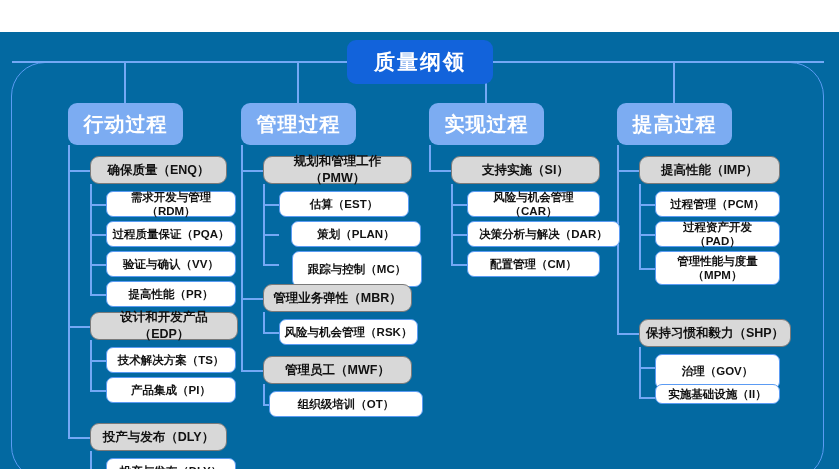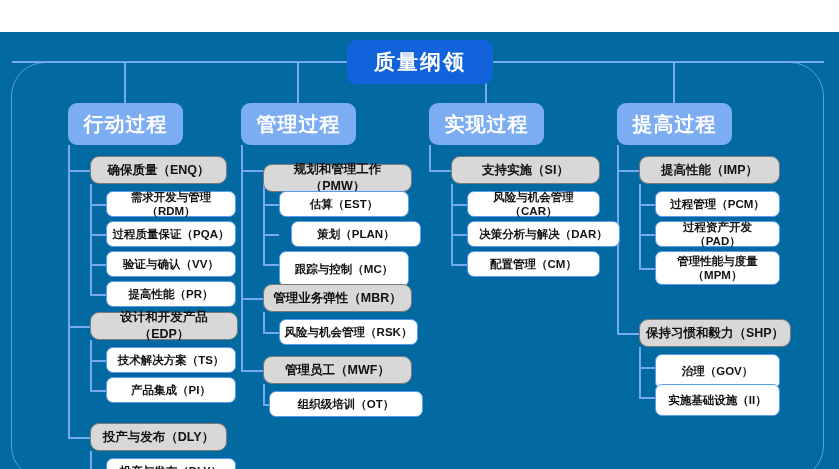--- a/index.html
+++ b/index.html
@@ -182,28 +182,28 @@
   <div class="grp" style="left:90px; top:391px; width:137px; height:28px;">投产与发布（DLY）</div>
   <div class="vline" style="left:90px; top:419px; height:20px;"></div>
   <div class="hline" style="left:90px; top:439px; width:16px;"></div>
   <div class="leaf" style="left:106px; top:426px; width:130px; height:26px;">投产与发布（DLY）</div>
 
   <div class="head-drop" style="left:297px; top:31px; height:40px;"></div>
   <div class="col-head" style="left:241px; top:71px; width:115px;">管理过程</div>
   <div class="col-stem" style="left:241px; top:113px; height:225px;"></div>
 
   <div class="hline" style="left:241px; top:138px; width:22px;"></div>
-  <div class="grp" style="left:263px; top:132px; width:149px; height:28px;">规划和管理工作（PMW）</div>
+  <div class="grp" style="left:263px; top:124px; width:149px; height:28px;">规划和管理工作（PMW）</div>
   <div class="vline" style="left:263px; top:152px; height:80px;"></div>
   <div class="hline" style="left:263px; top:172px; width:16px;"></div>
   <div class="leaf" style="left:279px; top:159px; width:130px; height:26px;">估算（EST）</div>
   <div class="hline" style="left:263px; top:202px; width:16px;"></div>
   <div class="leaf" style="left:291px; top:189px; width:130px; height:26px;">策划（PLAN）</div>
   <div class="hline" style="left:263px; top:232px; width:16px;"></div>
-  <div class="leaf" style="left:279px; top:219px; width:130px; height:36px;">跟踪与控制（MC）</div>
+  <div class="leaf" style="left:292px; top:219px; width:130px; height:36px;">跟踪与控制（MC）</div>
 
   <div class="hline" style="left:241px; top:266px; width:22px;"></div>
   <div class="grp" style="left:263px; top:252px; width:149px; height:28px;">管理业务弹性（MBR）</div>
   <div class="vline" style="left:263px; top:280px; height:20px;"></div>
   <div class="hline" style="left:263px; top:300px; width:16px;"></div>
   <div class="leaf" style="left:279px; top:287px; width:139px; height:26px;">风险与机会管理（RSK）</div>
 
   <div class="hline" style="left:241px; top:338px; width:22px;"></div>
   <div class="grp" style="left:263px; top:324px; width:149px; height:28px;">管理员工（MWF）</div>
   <div class="vline" style="left:263px; top:352px; height:20px;"></div>
@@ -238,15 +238,15 @@
   <div class="hline" style="left:639px; top:236px; width:16px;"></div>
   <div class="leaf" style="left:655px; top:219px; width:125px; height:34px; white-space:pre-line;">管理性能与度量
 （MPM）</div>
 
   <div class="hline" style="left:617px; top:301px; width:22px;"></div>
   <div class="grp" style="left:639px; top:287px; width:152px; height:28px;">保持习惯和毅力（SHP）</div>
   <div class="vline" style="left:639px; top:315px; height:50px;"></div>
   <div class="hline" style="left:639px; top:335px; width:16px;"></div>
   <div class="leaf" style="left:655px; top:322px; width:125px; height:35px;">治理（GOV）</div>
   <div class="hline" style="left:639px; top:365px; width:16px;"></div>
-  <div class="leaf" style="left:655px; top:352px; width:125px; height:32px;">实施基础设施（II）</div>
+  <div class="leaf" style="left:655px; top:352px; width:125px; height:20px;">实施基础设施（II）</div>
 
 </div>
 
 </body></html>

